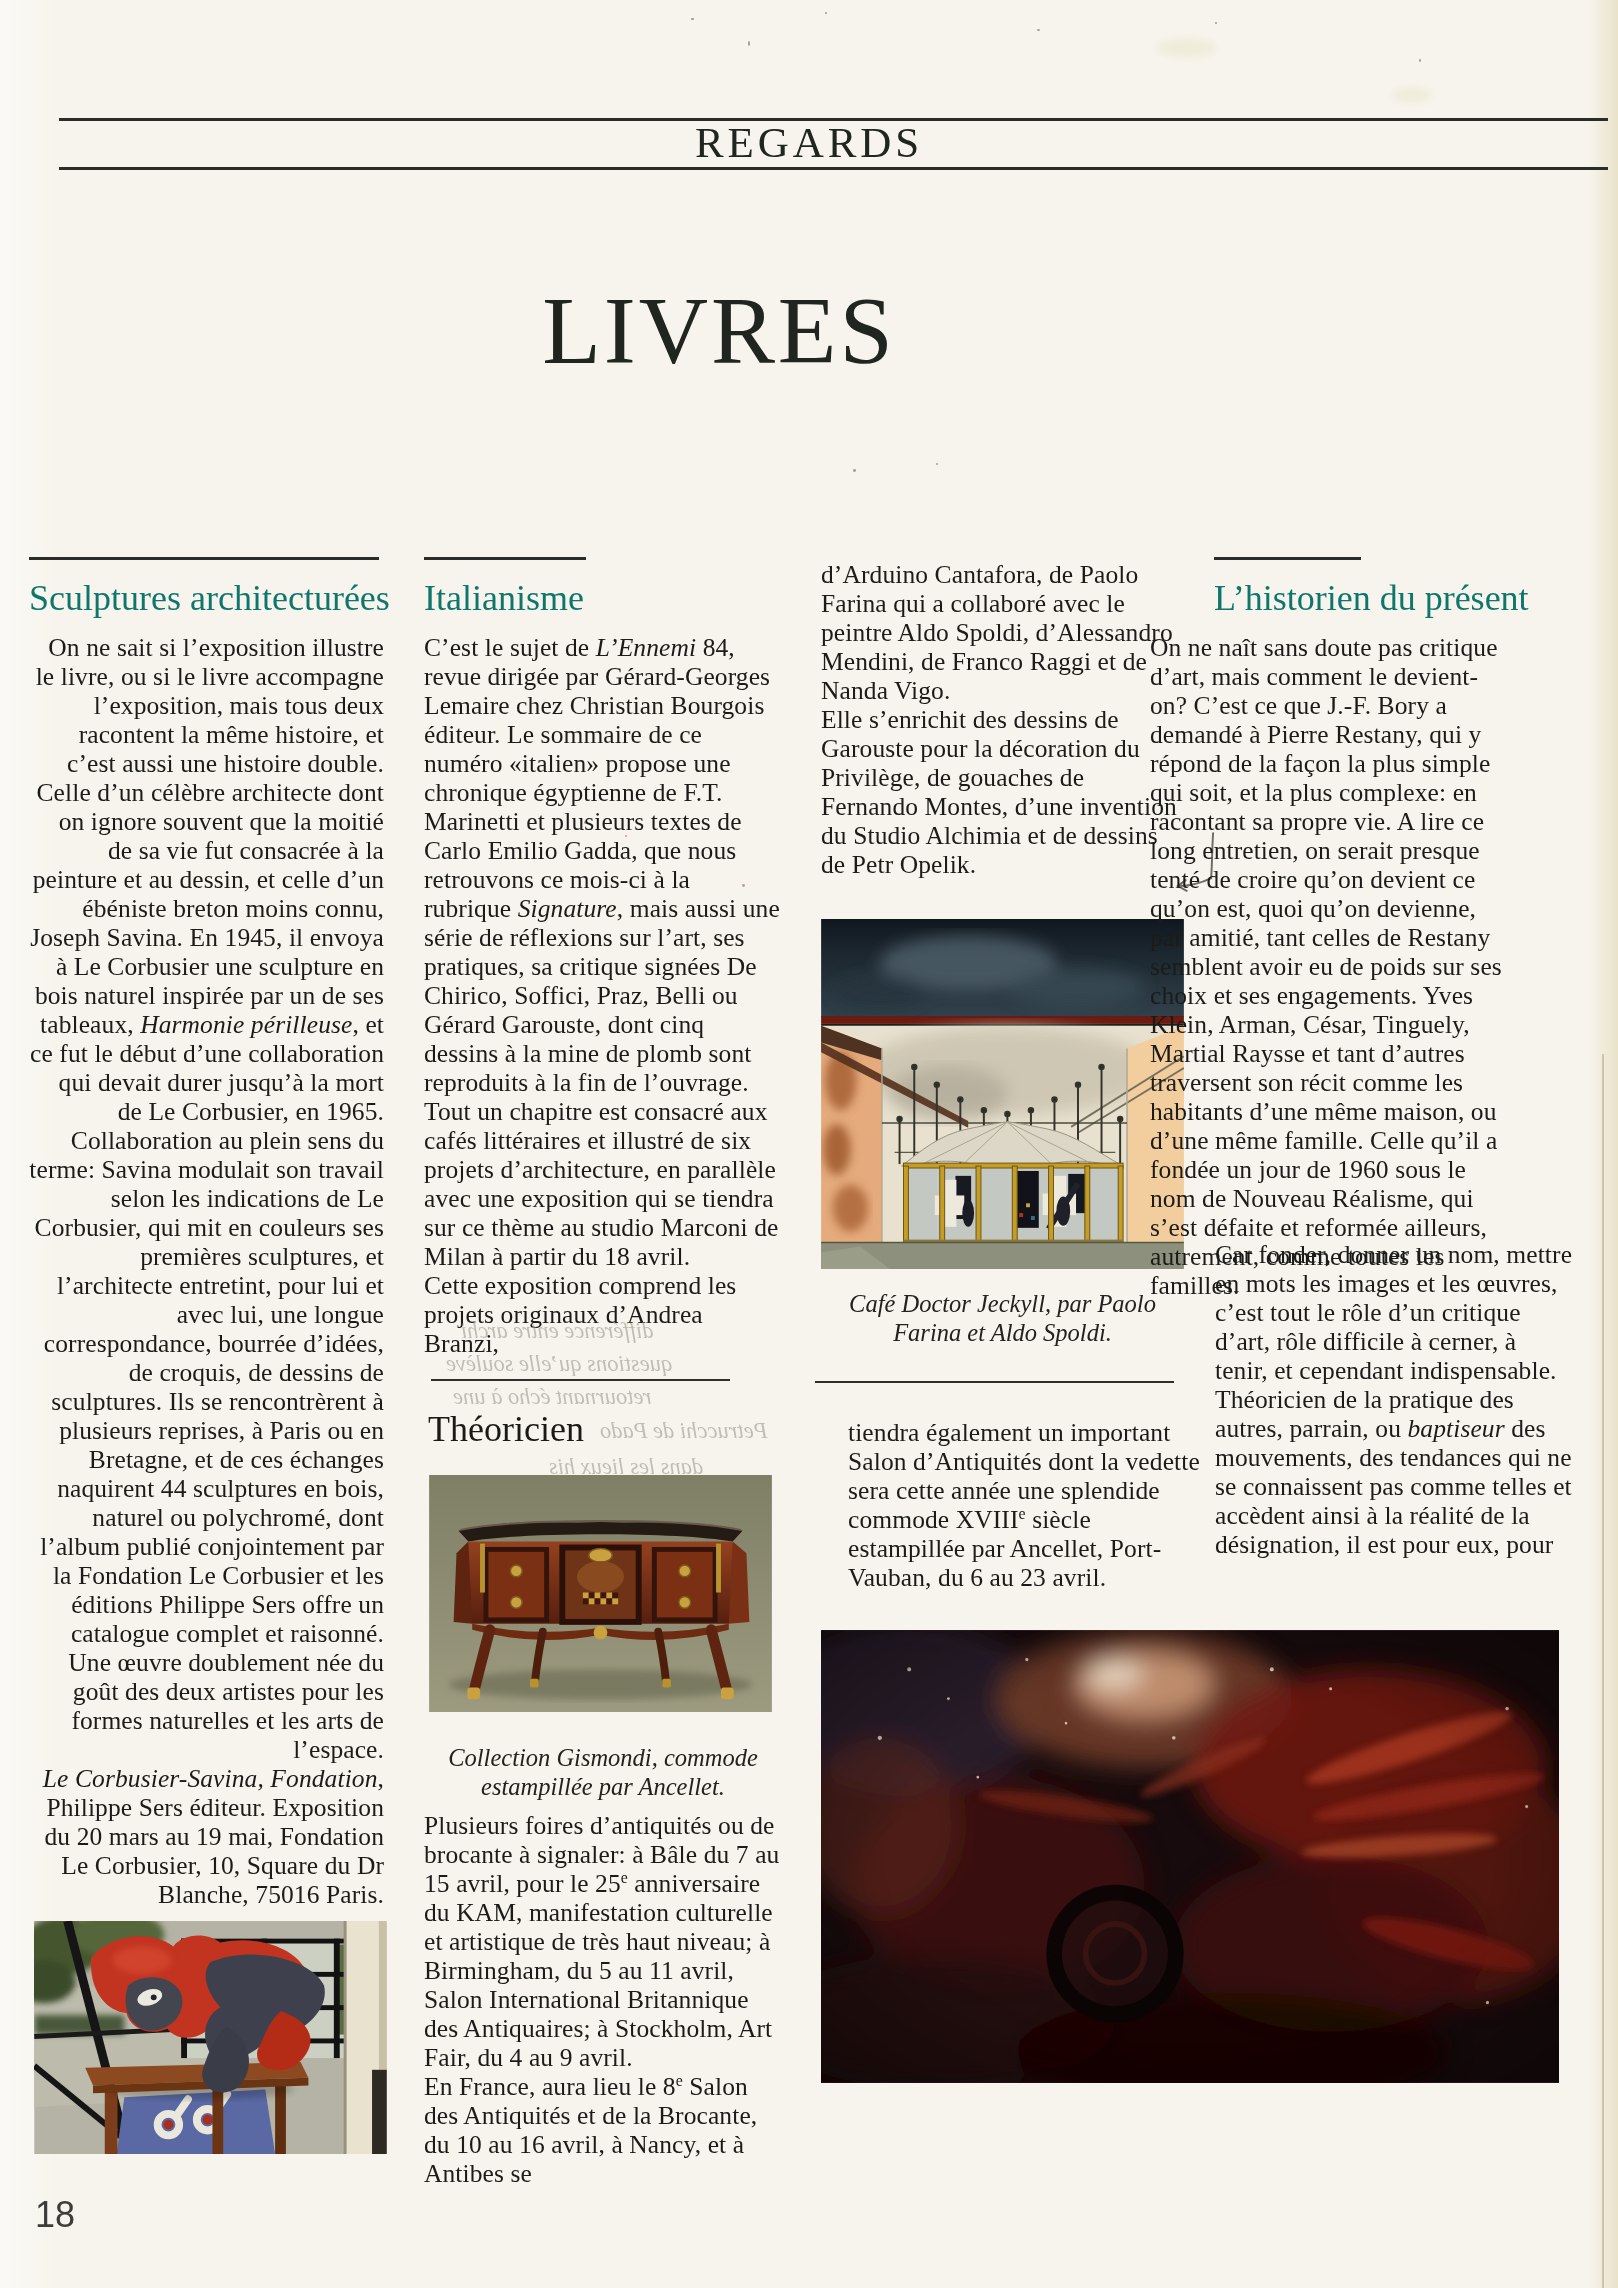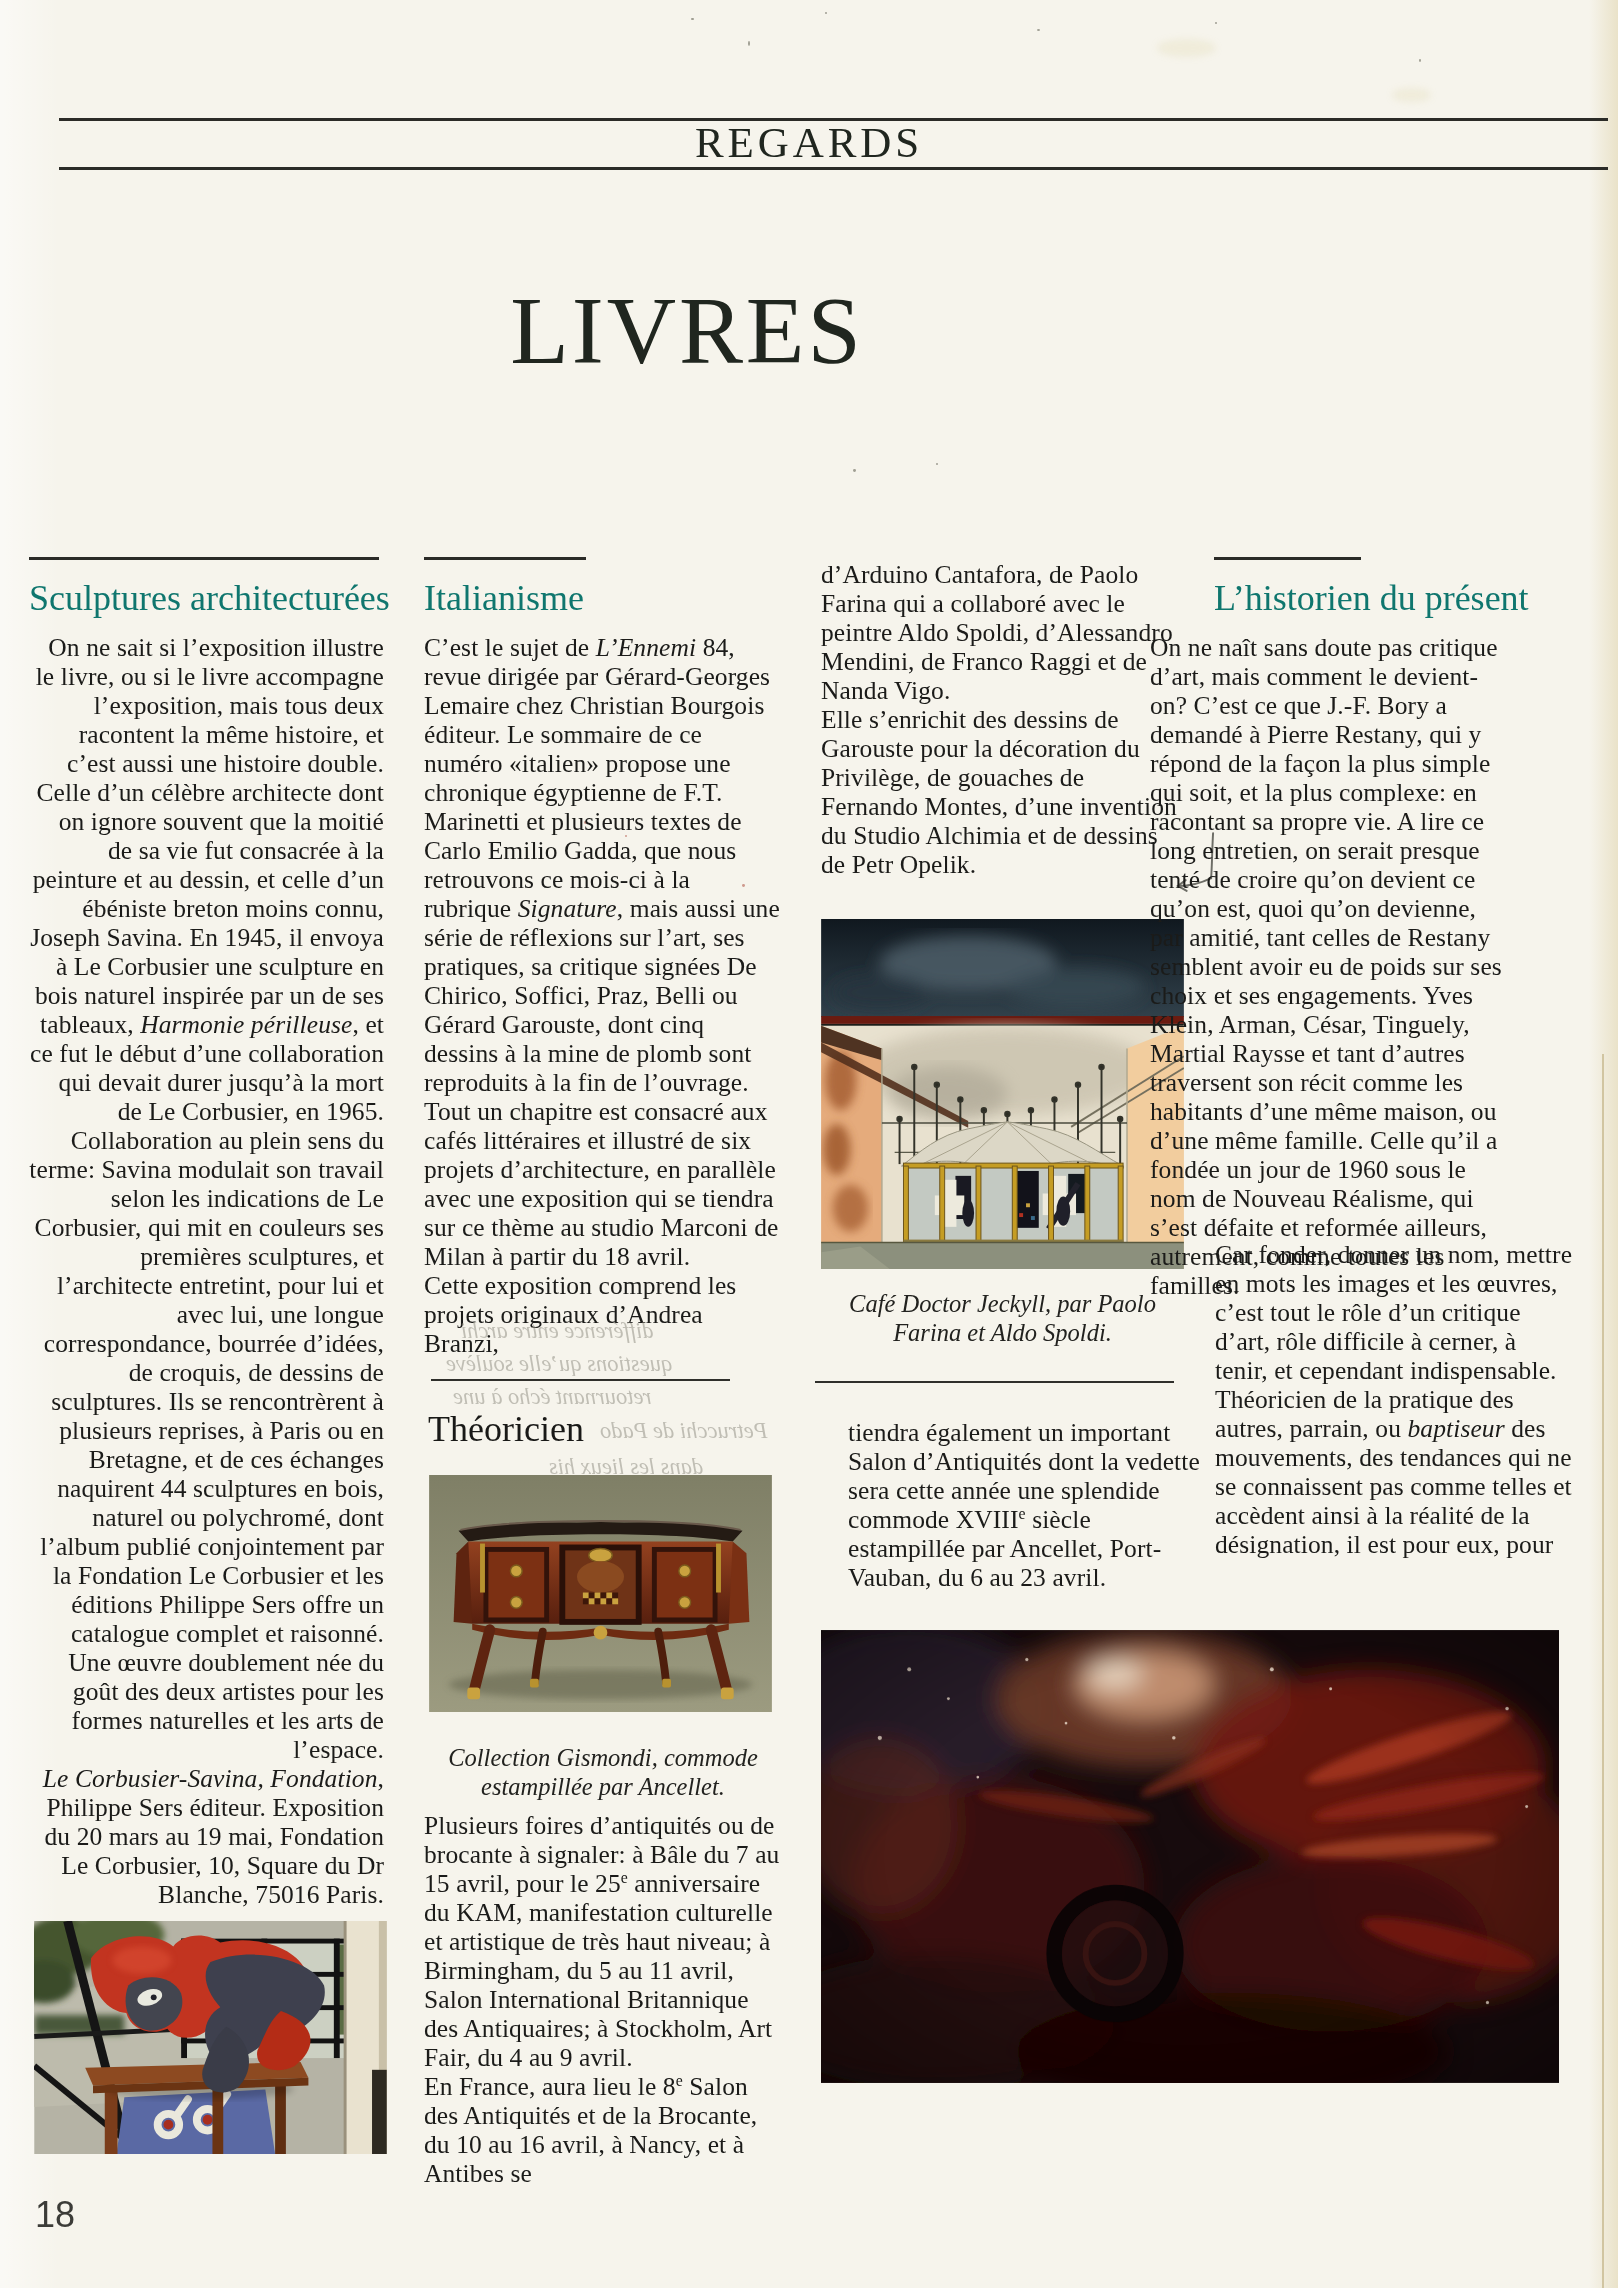--- a/index.html
+++ b/index.html
@@ -26,21 +26,21 @@
   .rule-col{height:2.9px;top:557px;}
   #rule-c1{left:29px;width:350px;}
   #rule-c2{left:424px;width:162px;}
   #rule-c4{left:1214px;width:147px;}
   #rule-antiquites{position:absolute;left:431px;top:1379px;width:299px;height:2px;background:#2f2f2b;}
   #rule-cafe{position:absolute;left:815px;top:1381px;width:359px;height:2px;background:#2f2f2b;}
 
   .masthead-section{position:absolute;left:0;top:119px;width:1618px;text-align:center;
     font-size:43px;line-height:47px;letter-spacing:3.9px;color:#20261f;}
   .page-title{position:absolute;left:0;top:282px;width:1374px;text-align:center;
-    font-size:96px;line-height:98px;letter-spacing:2.9px;color:#20261f;}
+    font-size:96px;line-height:98px;letter-spacing:2.9px;color:#20261f;padding-left:32px;}
 
   .col-heading{position:absolute;font-size:36px;line-height:41px;top:578px;white-space:nowrap;color:#0f766e;}
   #h-c1{left:29px;}
   #h-c2{left:424px;}
   #h-c4{left:1214px;}
   #h-antiquites{position:absolute;left:428px;top:1409px;font-size:36px;line-height:41px;color:#191917;}
 
   .body-text{position:absolute;font-size:25.5px;line-height:29px;letter-spacing:0.1px;
     white-space:pre-line;color:#1b1b19;}
   #body-c1{left:29px;top:633px;width:355px;text-align:right;}

